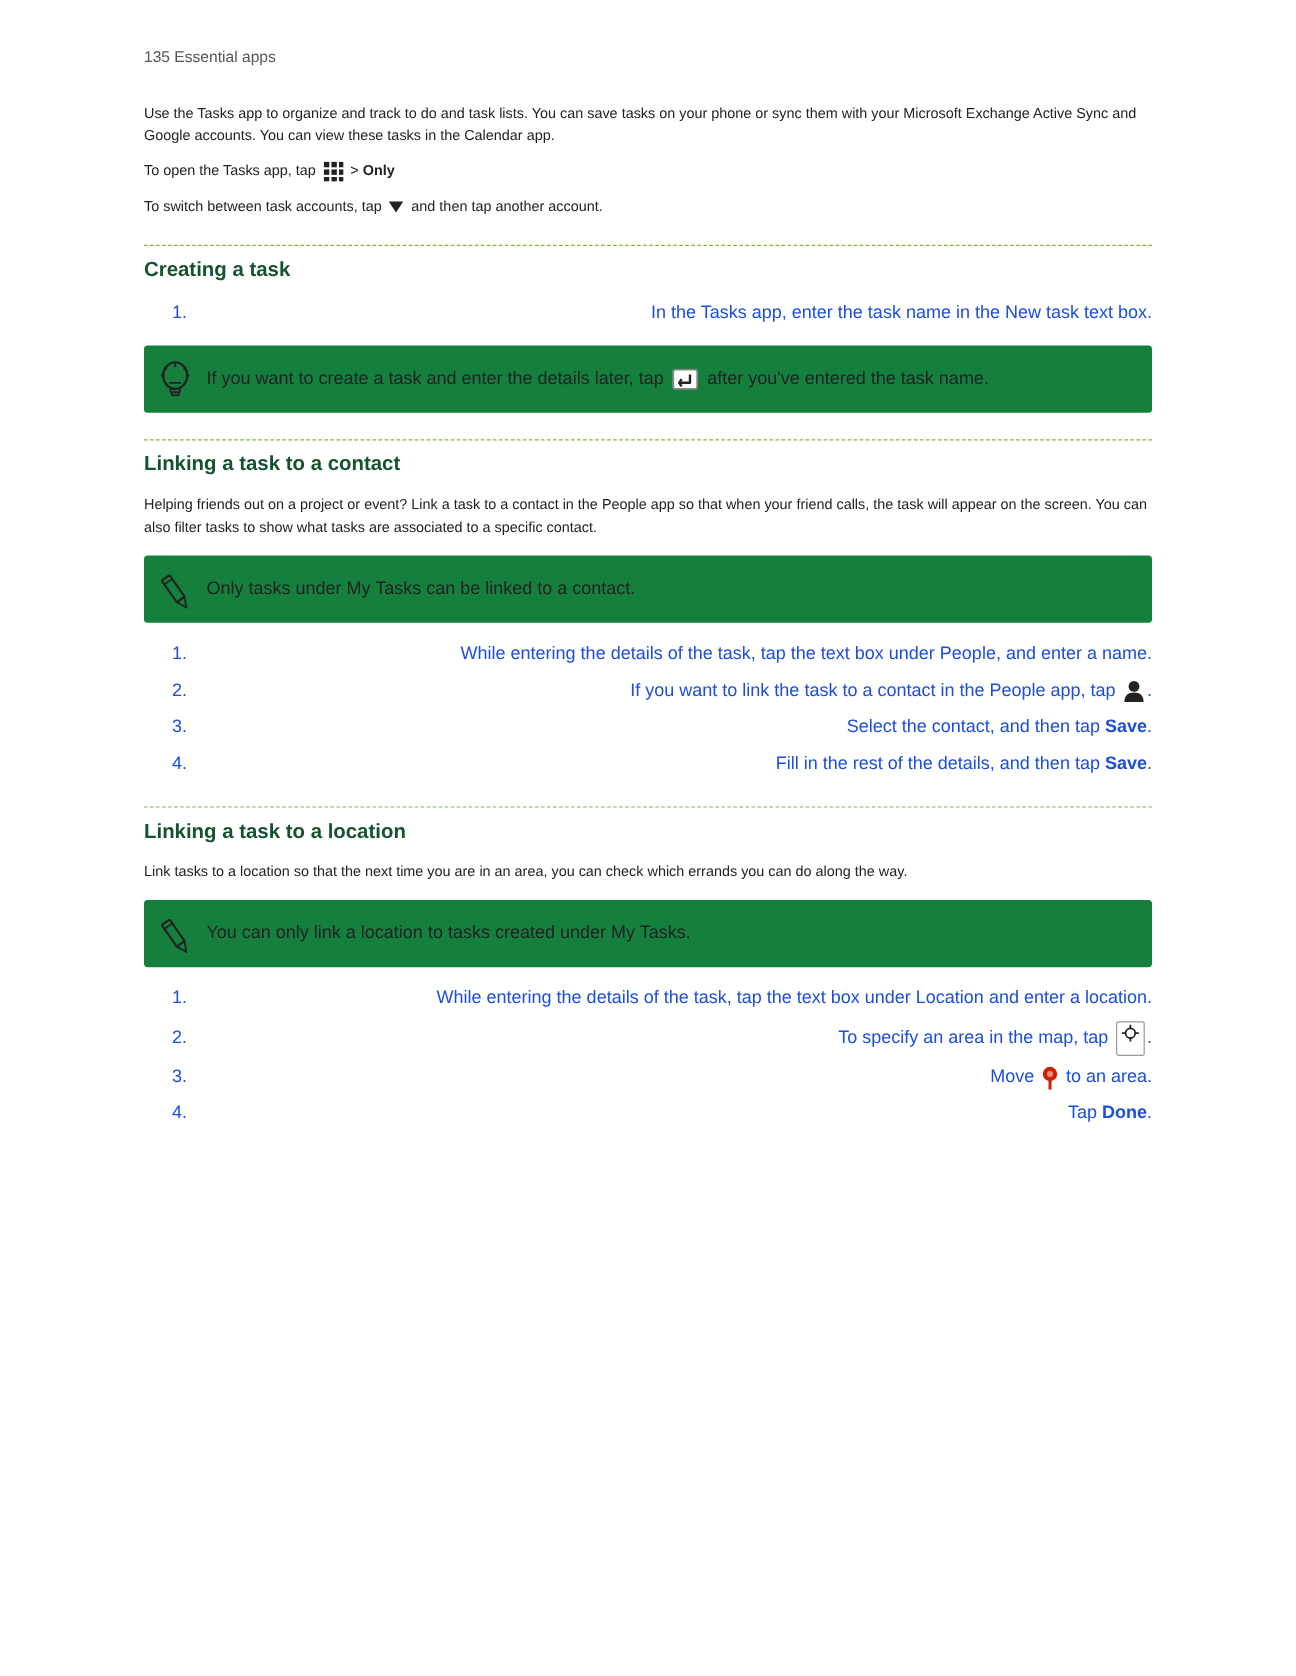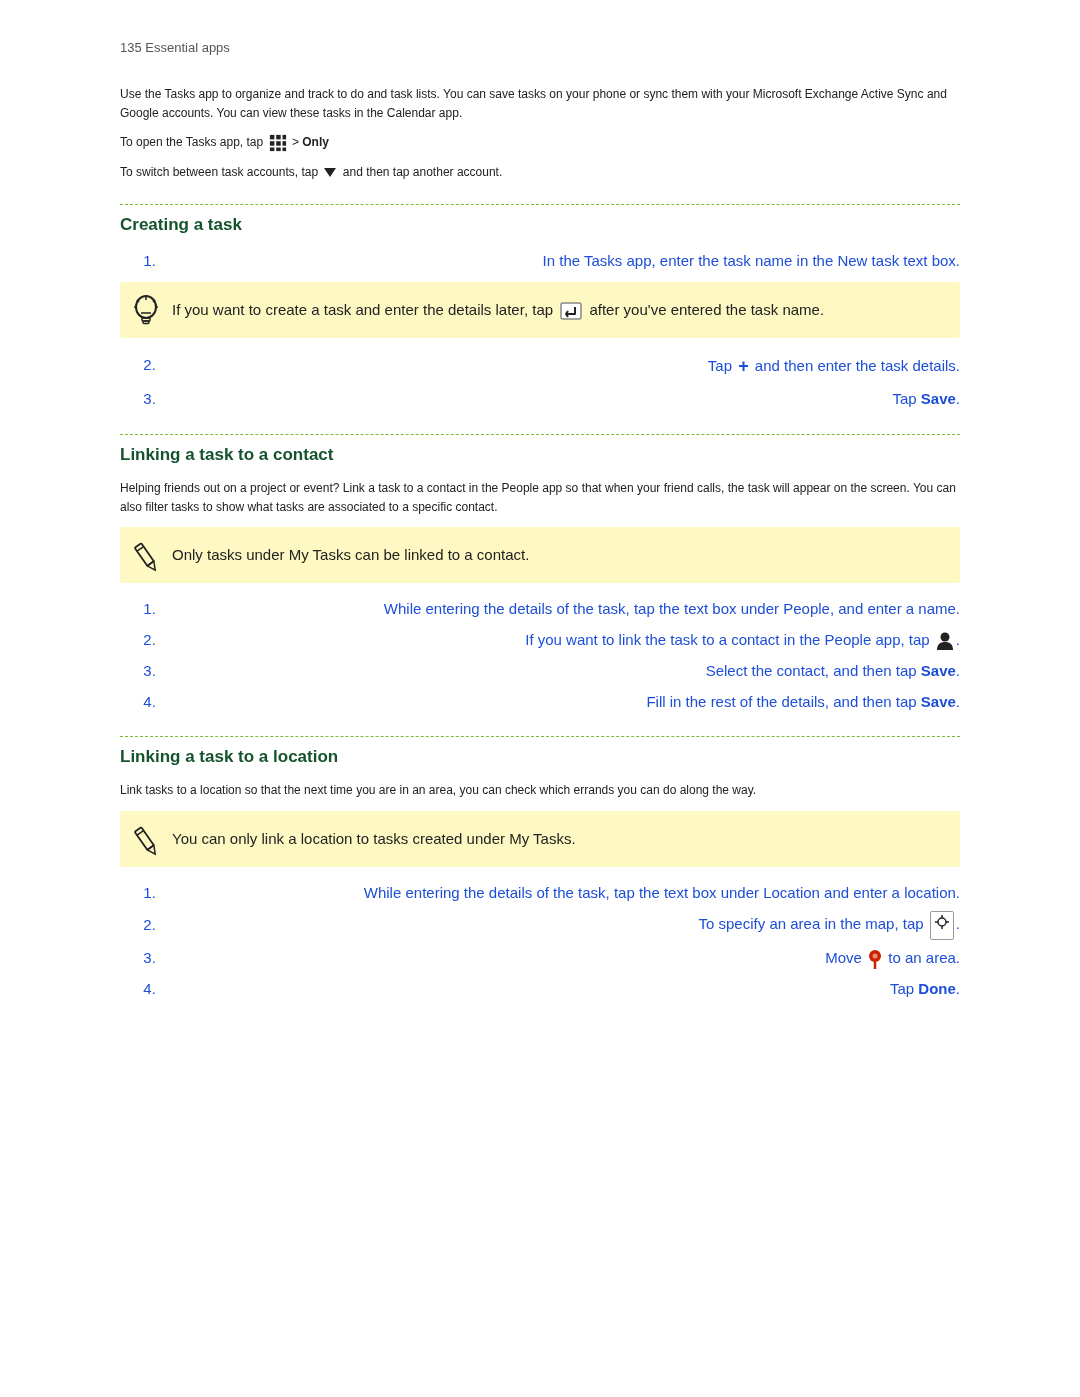--- a/index.html
+++ b/index.html
@@ -70,24 +70,24 @@
       margin-bottom: 8px;
     }
     .ordered-list li {
       font-size: 15px;
       line-height: 1.65;
       color: #1d4ed8;
       margin-bottom: 6px;
       text-align: right;
     }
     .note-box {
-      background: #fef9c3;
+      background: #15803d;
       border-radius: 3px;
       padding: 16px 20px 16px 52px;
-      margin: 0 0 14px 0;
+      margin: 14px 0 14px 0;
       position: relative;
       font-size: 15px;
       line-height: 1.6;
       color: #222;
     }
     .tip-icon-svg {
       position: absolute;
       left: 12px;
       top: 12px;
     }
@@ -160,28 +160,20 @@
       
       <svg style="display:inline-block;vertical-align:middle;margin:0 3px;" width="22" height="18" viewBox="0 0 22 18">
         <rect x="1" y="1" width="20" height="16" rx="2" fill="#fff" stroke="#888" stroke-width="1.5"></rect>
         <polyline points="15,5 15,12 6,12" fill="none" stroke="#222" stroke-width="2" stroke-linejoin="round"></polyline>
         <polyline points="8,9 6,12 8,15" fill="none" stroke="#222" stroke-width="2" stroke-linejoin="round"></polyline>
       </svg>
       after you've entered the task name.
     </span>
   </div>
 
-  <ol class="ordered-list" start="2">
-    <li>
-      Tap
-      <span class="plus-icon">+</span>
-      and then enter the task details.
-    </li>
-    <li>Tap <span class="inline-bold">Save</span>.</li>
-  </ol>
 
   <hr class="section-divider">
   <h2 class="section-heading">Linking a task to a contact</h2>
   <p class="intro-text">
     Helping friends out on a project or event? Link a task to a contact in the People app so that when your friend calls, the task will appear on the screen. You can also filter tasks to show what tasks are associated to a specific contact.
   </p>
 
   <div class="note-box">
     <svg class="pencil-icon-svg" width="28" height="36" viewBox="0 0 28 36">
       <g transform="rotate(-35, 14, 18)">

